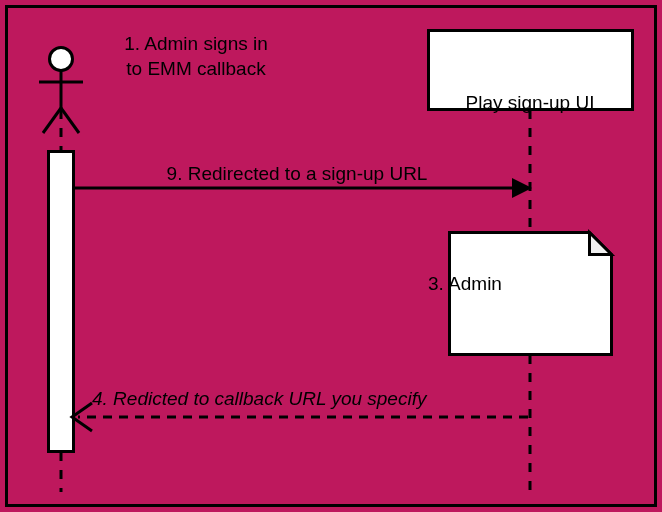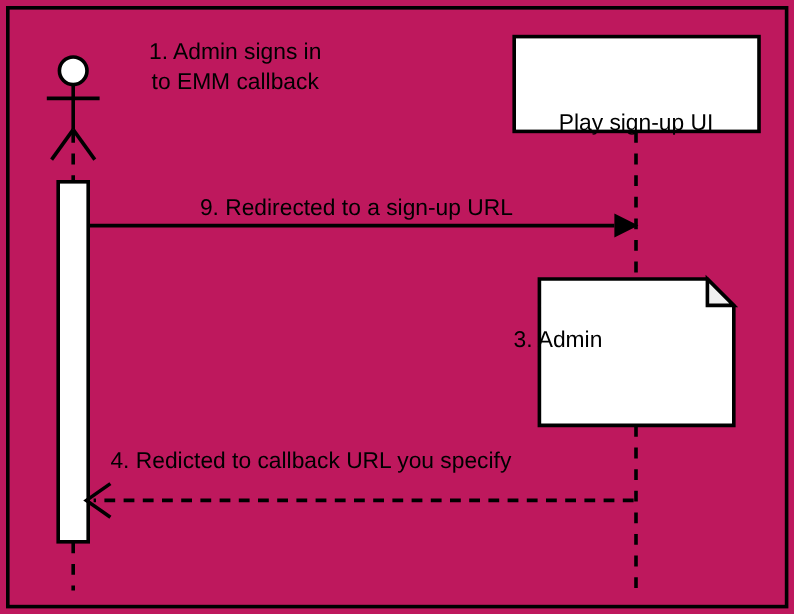--- a/index.html
+++ b/index.html
@@ -98,23 +98,24 @@
     width: 196px;
   }
   #label-step2 {
     left: 132px;
     top: 161px;
     width: 330px;
     text-align: center;
   }
   #label-step4 {
     left: 92px;
-    top: 372px;
+    top: 386px;
     width: 400px;
     text-align: left;
+    font-style: italic;
   }
   #label-box-play {
     left: 430px;
     top: 58px;
     width: 200px;
     text-align: center;
     margin-top: 32px;
   }
   #label-note-step3 {
     left: 428px;

